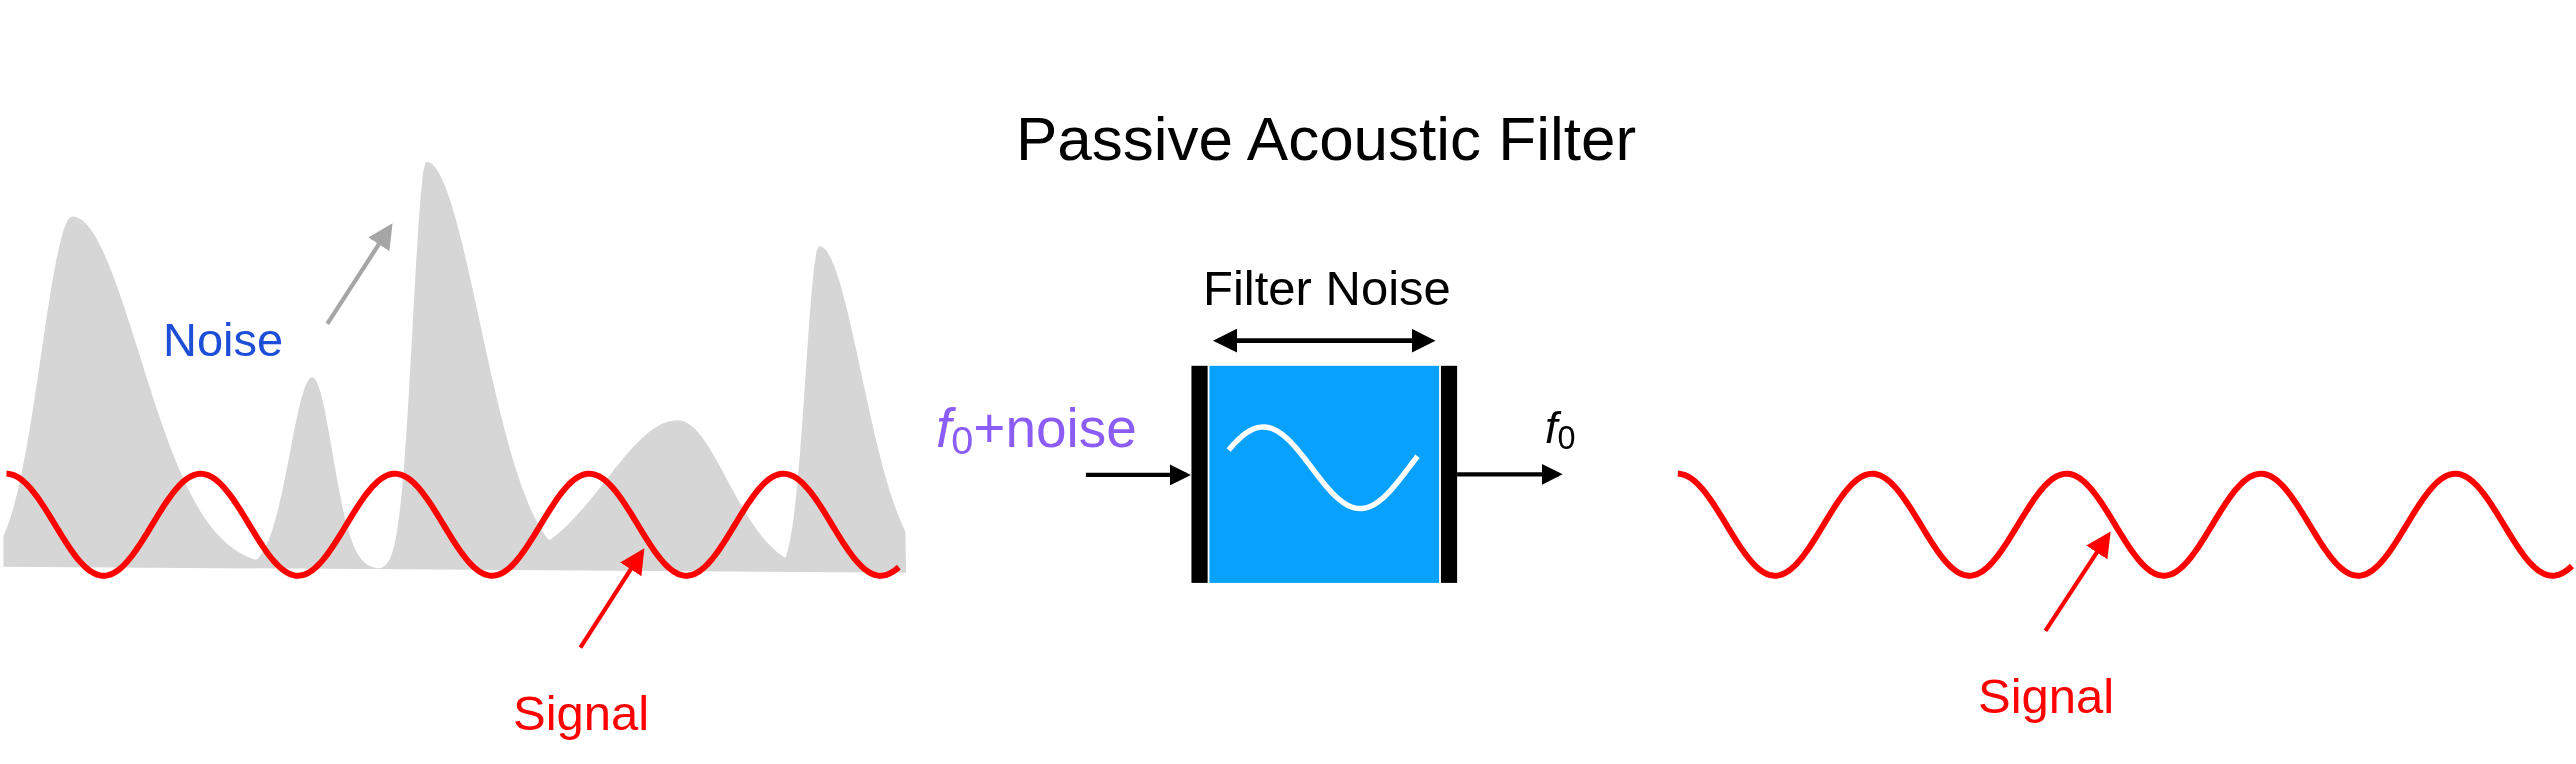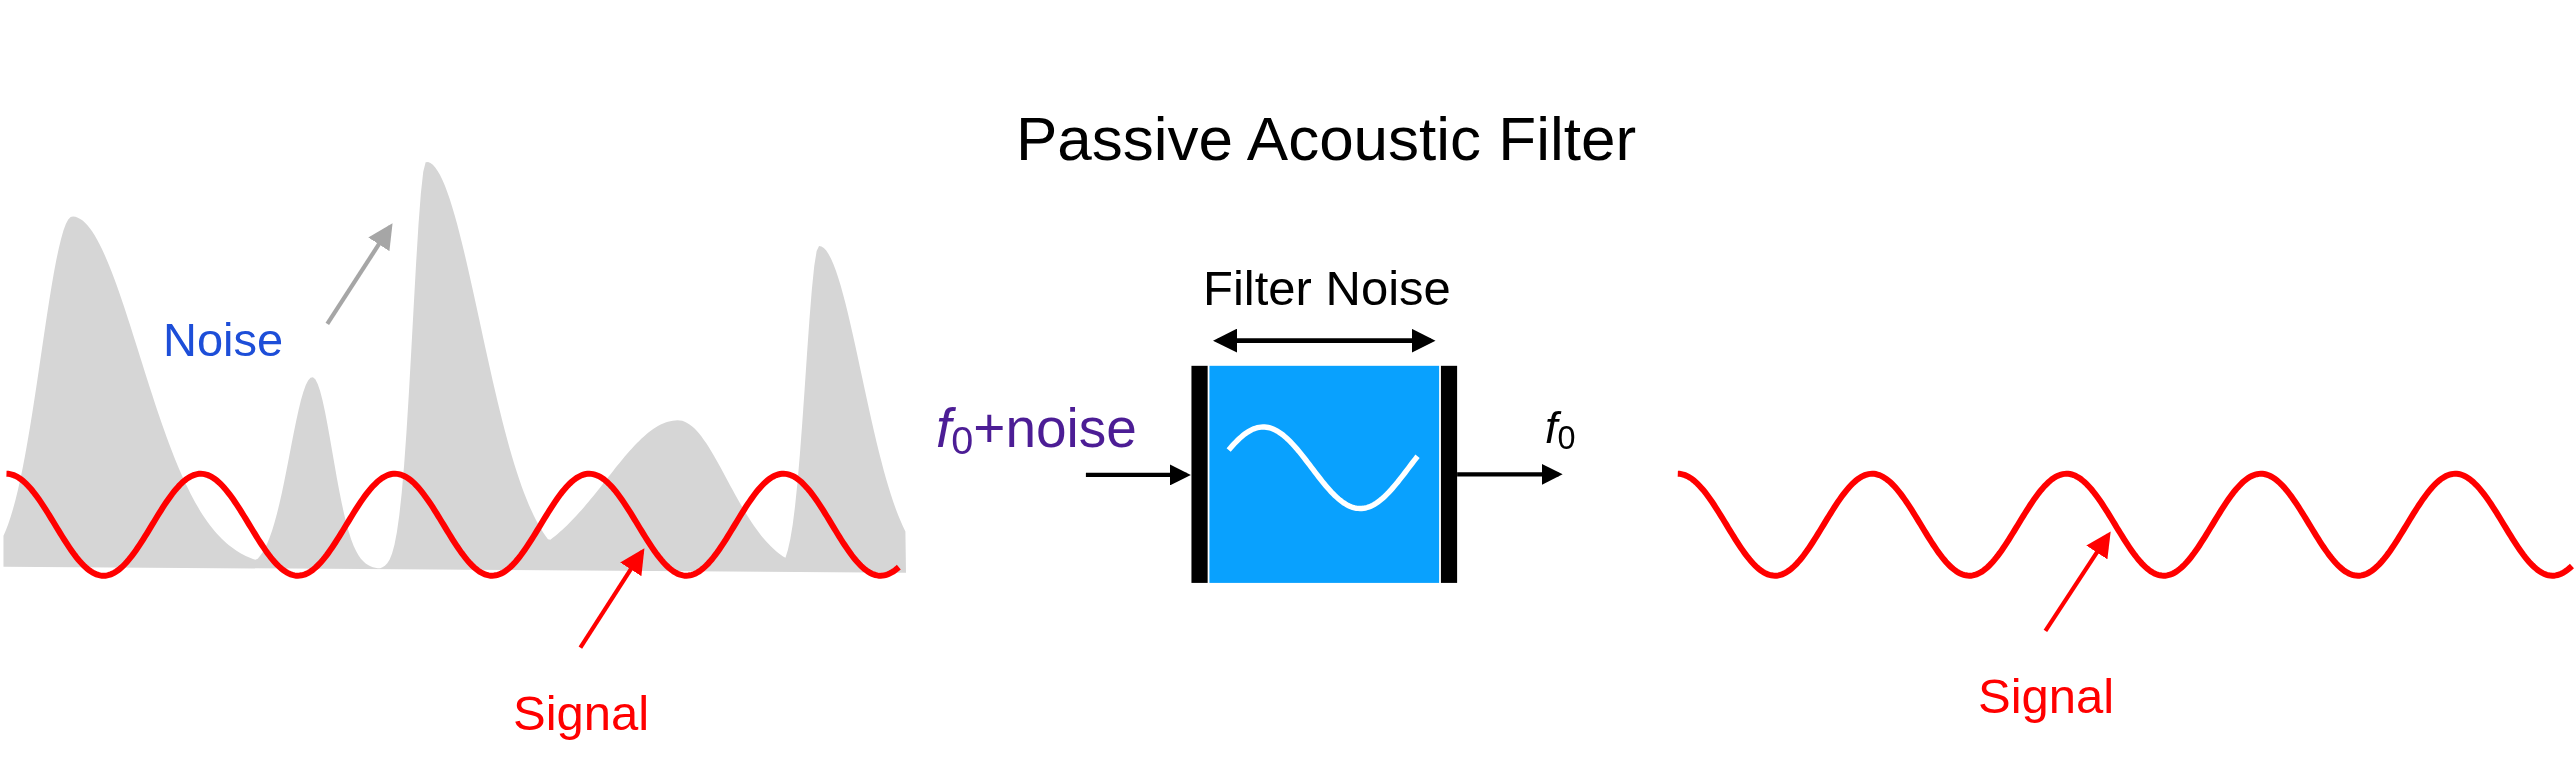--- a/index.html
+++ b/index.html
@@ -4,21 +4,21 @@
 <style>
   html, body { margin: 0; padding: 0; background: #ffffff; }
   body { width: 2576px; height: 764px; position: relative; overflow: hidden; font-family: "Liberation Sans", sans-serif; }
   #stage { position: absolute; left: 0; top: 12px; width: 2118px; height: 764px; }
   .txt { position: absolute; white-space: nowrap; line-height: 1; }
   .title { left: 0; width: 2652px; top: 96px; text-align: center; font-size: 62px; color: #000; }
   .noise-label { left: 163px; top: 288px; font-size: 47px; color: #1d4ed8; margin-top: 16px; }
   .signal-left { left: 513px; top: 677px; font-size: 49px; color: #ff0000; }
   .signal-right { left: 1978px; top: 660px; font-size: 49px; color: #ff0000; }
   .filter-size { left: 1203px; top: 252px; width: 246px; text-align: center; font-size: 49px; color: #000; }
-  .in-label { left: 936px; top: 389px; font-size: 55px; color: #4c1d95; text-align: center; }
+  .in-label { left: 936px; top: 389px; font-size: 55px; color: #8b5cf6; text-align: center; }
   .out-label { left: 1545px; top: 393px; font-size: 45px; color: #000; }
   .ital { font-style: italic; }
   .sub { font-size: 0.72em; position: relative; top: 0.18em; }
 </style>
 </head>
 <body>
 
 <div id="stage">
   <svg id="svg" width="2576" height="764" viewBox="0 0 4294 1274">
     <defs>

